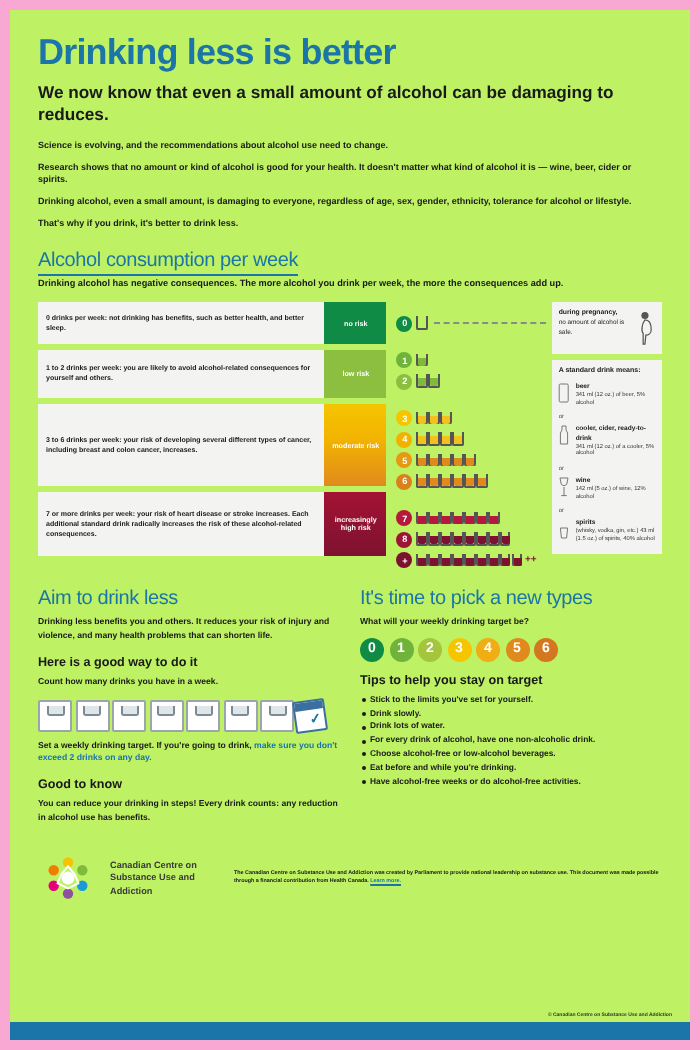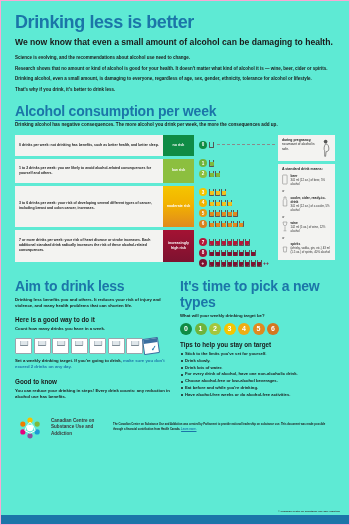--- a/index.html
+++ b/index.html
@@ -4,22 +4,22 @@
 <style>
   * { box-sizing: border-box; margin: 0; padding: 0; }
   body {
     width: 350px; height: 525px;
     font-family: "Liberation Sans", sans-serif;
     background: #ffffff;
     overflow: hidden;
   }
   .poster {
     width: 350px; height: 525px;
-    border: 1px solid #f9a8d4;
-    background: #5eead4;
+    border: 5px solid #f9a8d4;
+    background: #bef264;
     position: relative;
   }
   .inner { padding: 12px 14px 0 14px; }
 
   h1.title {
     color: #1b75a8;
     font-size: 18px;
     font-weight: bold;
     letter-spacing: -0.4px;
     line-height: 1.05;
@@ -36,22 +36,22 @@
     font-size: 4.5px;
     line-height: 1.5;
     color: #1a1a1a;
     margin-bottom: 4px;
     font-weight: bold;
   }
   .lede p.strong { font-weight: bold; }
 
   h2.sec {
     color: #1b75a8;
-    font-size: 14px;
-    font-weight: bold;
+    font-size: 10px;
+    font-weight: normal;
     letter-spacing: -0.2px;
     margin-bottom: 3px;
   }
   h2.sec .ul { border-bottom: 1.2px solid #1b75a8; padding-bottom: 1px; }
   .sec-intro {
     font-size: 4.6px; line-height: 1.45; font-weight: bold;
     color: #1a1a1a; margin-bottom: 6px;
   }
 
   
@@ -211,21 +211,21 @@
     font-size: 2.5px; color: #333; font-weight: bold;
   }
 </style>
 </head>
 <body>
 
 <div class="poster">
   <div class="inner">
 
     <h1 class="title">Drinking less is better</h1>
-    <div class="subtitle">We now know that even a small amount of alcohol can be damaging to health.</div>
+    <div class="subtitle">We now know that even a small amount of alcohol can be damaging to reduces.</div>
 
     <div class="lede">
       <p>Science is evolving, and the recommendations about alcohol use need to change.</p>
       <p>Research shows that no amount or kind of alcohol is good for your health. It doesn't matter what kind of alcohol it is — wine, beer, cider or spirits.</p>
       <p>Drinking alcohol, even a small amount, is damaging to everyone, regardless of age, sex, gender, ethnicity, tolerance for alcohol or lifestyle.</p>
       <p class="strong">That's why if you drink, it's better to drink less.</p>
     </div>
 
     <div style="margin-top:9px;">
       <h2 class="sec"><span class="ul">Alcohol consumption per week</span></h2>

